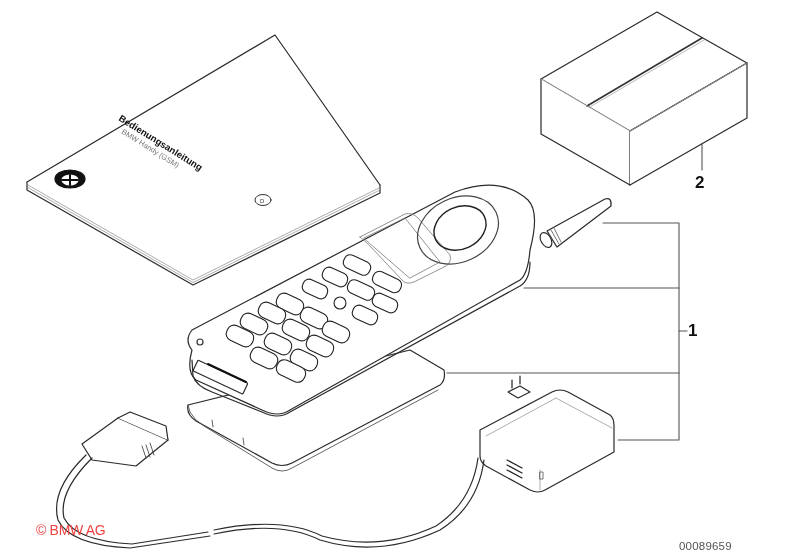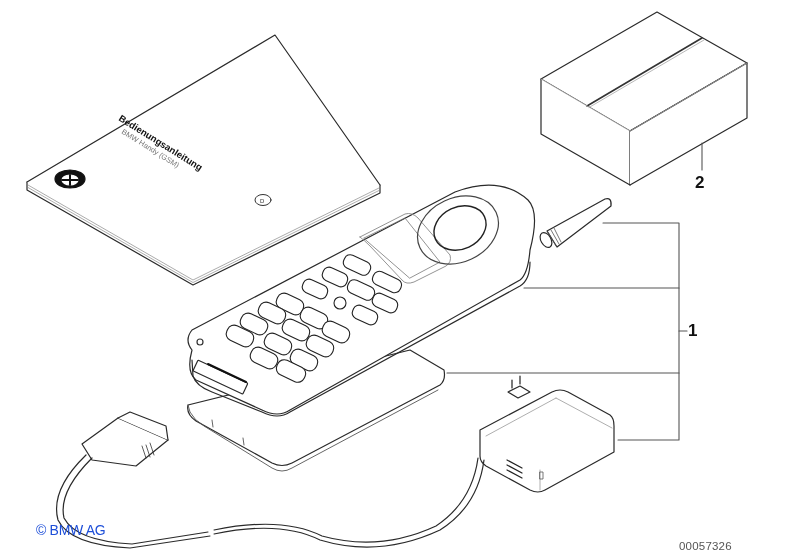--- a/index.html
+++ b/index.html
@@ -1,19 +1,19 @@
 <!DOCTYPE html>
 <html><head>
 <meta charset="utf-8">
 <style>
   html, body { margin: 0; padding: 0; background: #ffffff; }
   body { width: 799px; height: 559px; overflow: hidden; position: relative; font-family: "Liberation Sans", sans-serif; }
   #diagram { position: absolute; left: 0; top: 0; width: 799px; height: 559px; }
   .callout { position: absolute; font-family: "Liberation Sans", sans-serif; font-weight: bold; font-size: 17px; color: #111; }
-  .copyright { position: absolute; left: 36px; top: 522px; font-family: "Liberation Sans", sans-serif; font-size: 14px; color: #1d4ed8; letter-spacing: -0.3px; }
+  .copyright { position: absolute; left: 36px; top: 522px; font-family: "Liberation Sans", sans-serif; font-size: 14px; color: #ef4444; letter-spacing: -0.3px; }
   .imgnum { position: absolute; left: 679px; top: 540px; font-family: "Liberation Sans", sans-serif; font-size: 11.5px; color: #555; letter-spacing: 0.2px; }
   svg text { font-family: "Liberation Sans", sans-serif; }
 </style>
 </head>
 <body>
 
 <svg id="diagram" width="799" height="559" viewBox="0 0 799 559" xmlns="http://www.w3.org/2000/svg">
   <g fill="none" stroke="#2a2a2a" stroke-width="1.2" stroke-linejoin="round" stroke-linecap="round">
 
     <g>
@@ -122,13 +122,13 @@
   </g>
 
   <text x="0" y="0" font-size="9.5" font-weight="bold" fill="#111" transform="translate(118 120) rotate(32)">Bedienungsanleitung</text>
   <text x="0" y="0" font-size="7.5" fill="#777" transform="translate(121 133) rotate(32)">BMW Handy (GSM)</text>
   <text x="260" y="203" font-size="6" fill="#333">D</text>
 </svg>
 
 <div class="callout" style="left:695px; top:173px;">2</div>
 <div class="callout" style="left:688px; top:321px;">1</div>
 <div class="copyright">© BMW AG</div>
-<div class="imgnum">00057326</div>
+<div class="imgnum">00089659</div>
 
 </body></html>

